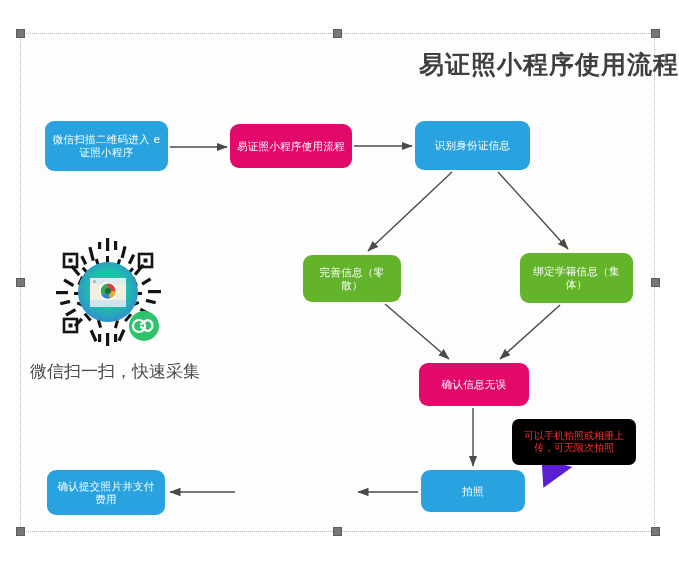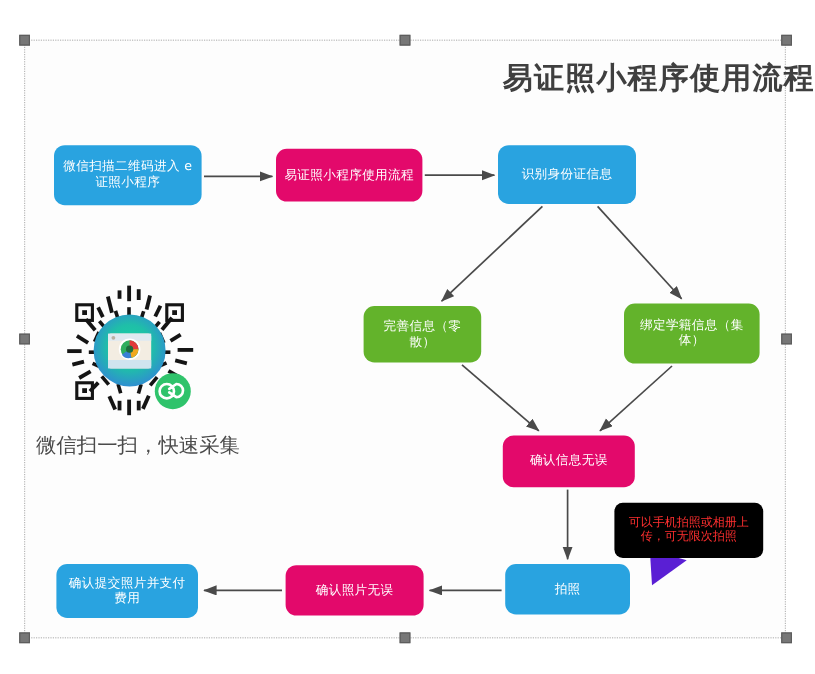--- a/index.html
+++ b/index.html
@@ -221,23 +221,20 @@
   </div>
 
   <div class="node pink n-confirm">
     <span>确认信息无误</span>
   </div>
 
   <div class="node blue n-photo">
     <span>拍照</span>
   </div>
 
-  <div class="node pink n-okphoto">
-    <span>确认照片无误</span>
-  </div>
 
   <div class="node blue n-submit">
     <span>确认提交照片并支付费用</span>
   </div>
 
   <div class="callout-tail"></div>
   <div class="callout">
     <span>可以手机拍照或相册上传，可无限次拍照</span>
   </div>
 

